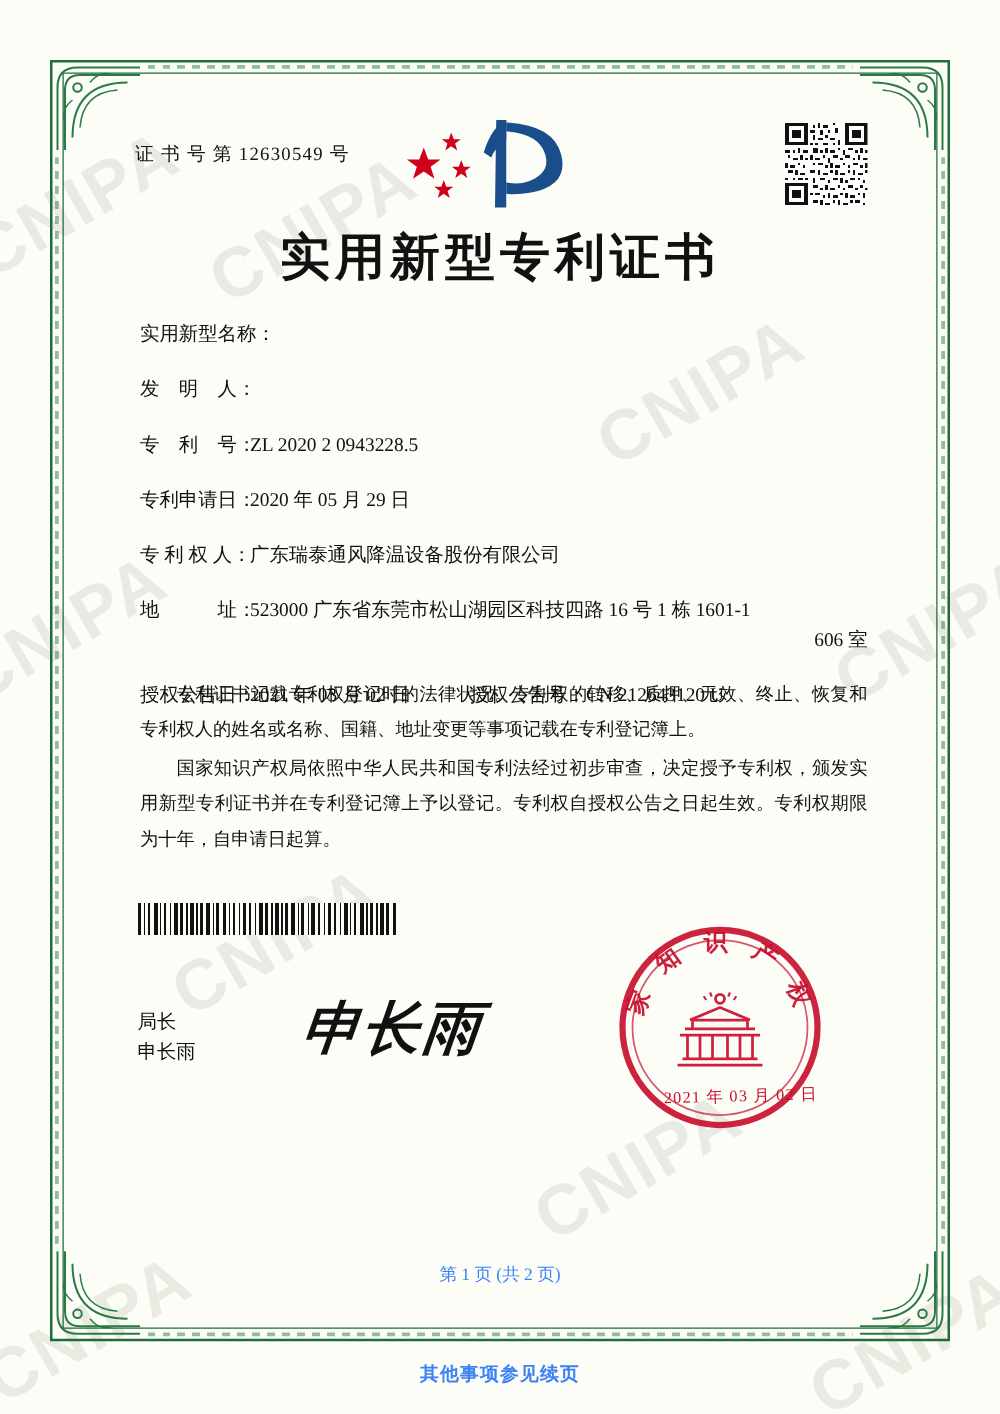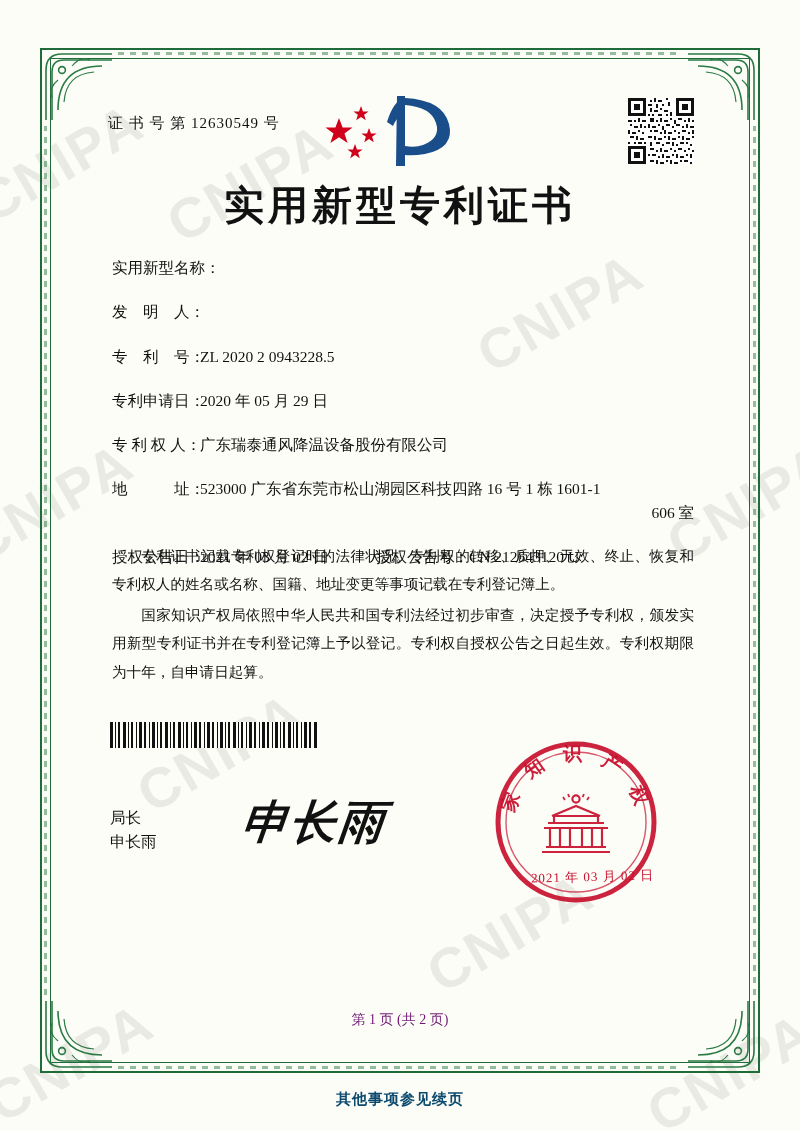--- a/index.html
+++ b/index.html
@@ -182,30 +182,30 @@
     letter-spacing:1px;
     transform:rotate(-1.5deg);
   }
 
   
   .page-no{
     position:absolute;
     left:0;right:0;bottom:22px;
     text-align:center;
     font-size:14px;
-    color:#701a75;
+    color:#3b82f6;
   }
   .footnote{
     position:absolute;
     left:0;right:0;bottom:22px;
     text-align:center;
     font-size:15px;
     font-weight:700;
     letter-spacing:1px;
-    color:#0c4a6e;
+    color:#3b82f6;
     z-index:3;
   }
 </style>
 </head>
 <body>
 
 <div class="watermarks">
   <div class="wm" style="left:-30px;top:130px;font-size:56px;transform:rotate(-30deg);">CNIPA</div>
   <div class="wm" style="left:160px;top:150px;font-size:56px;transform:rotate(-30deg);">CNIPA</div>
   <div class="wm" style="left:470px;top:280px;font-size:56px;transform:rotate(-30deg);">CNIPA</div>

